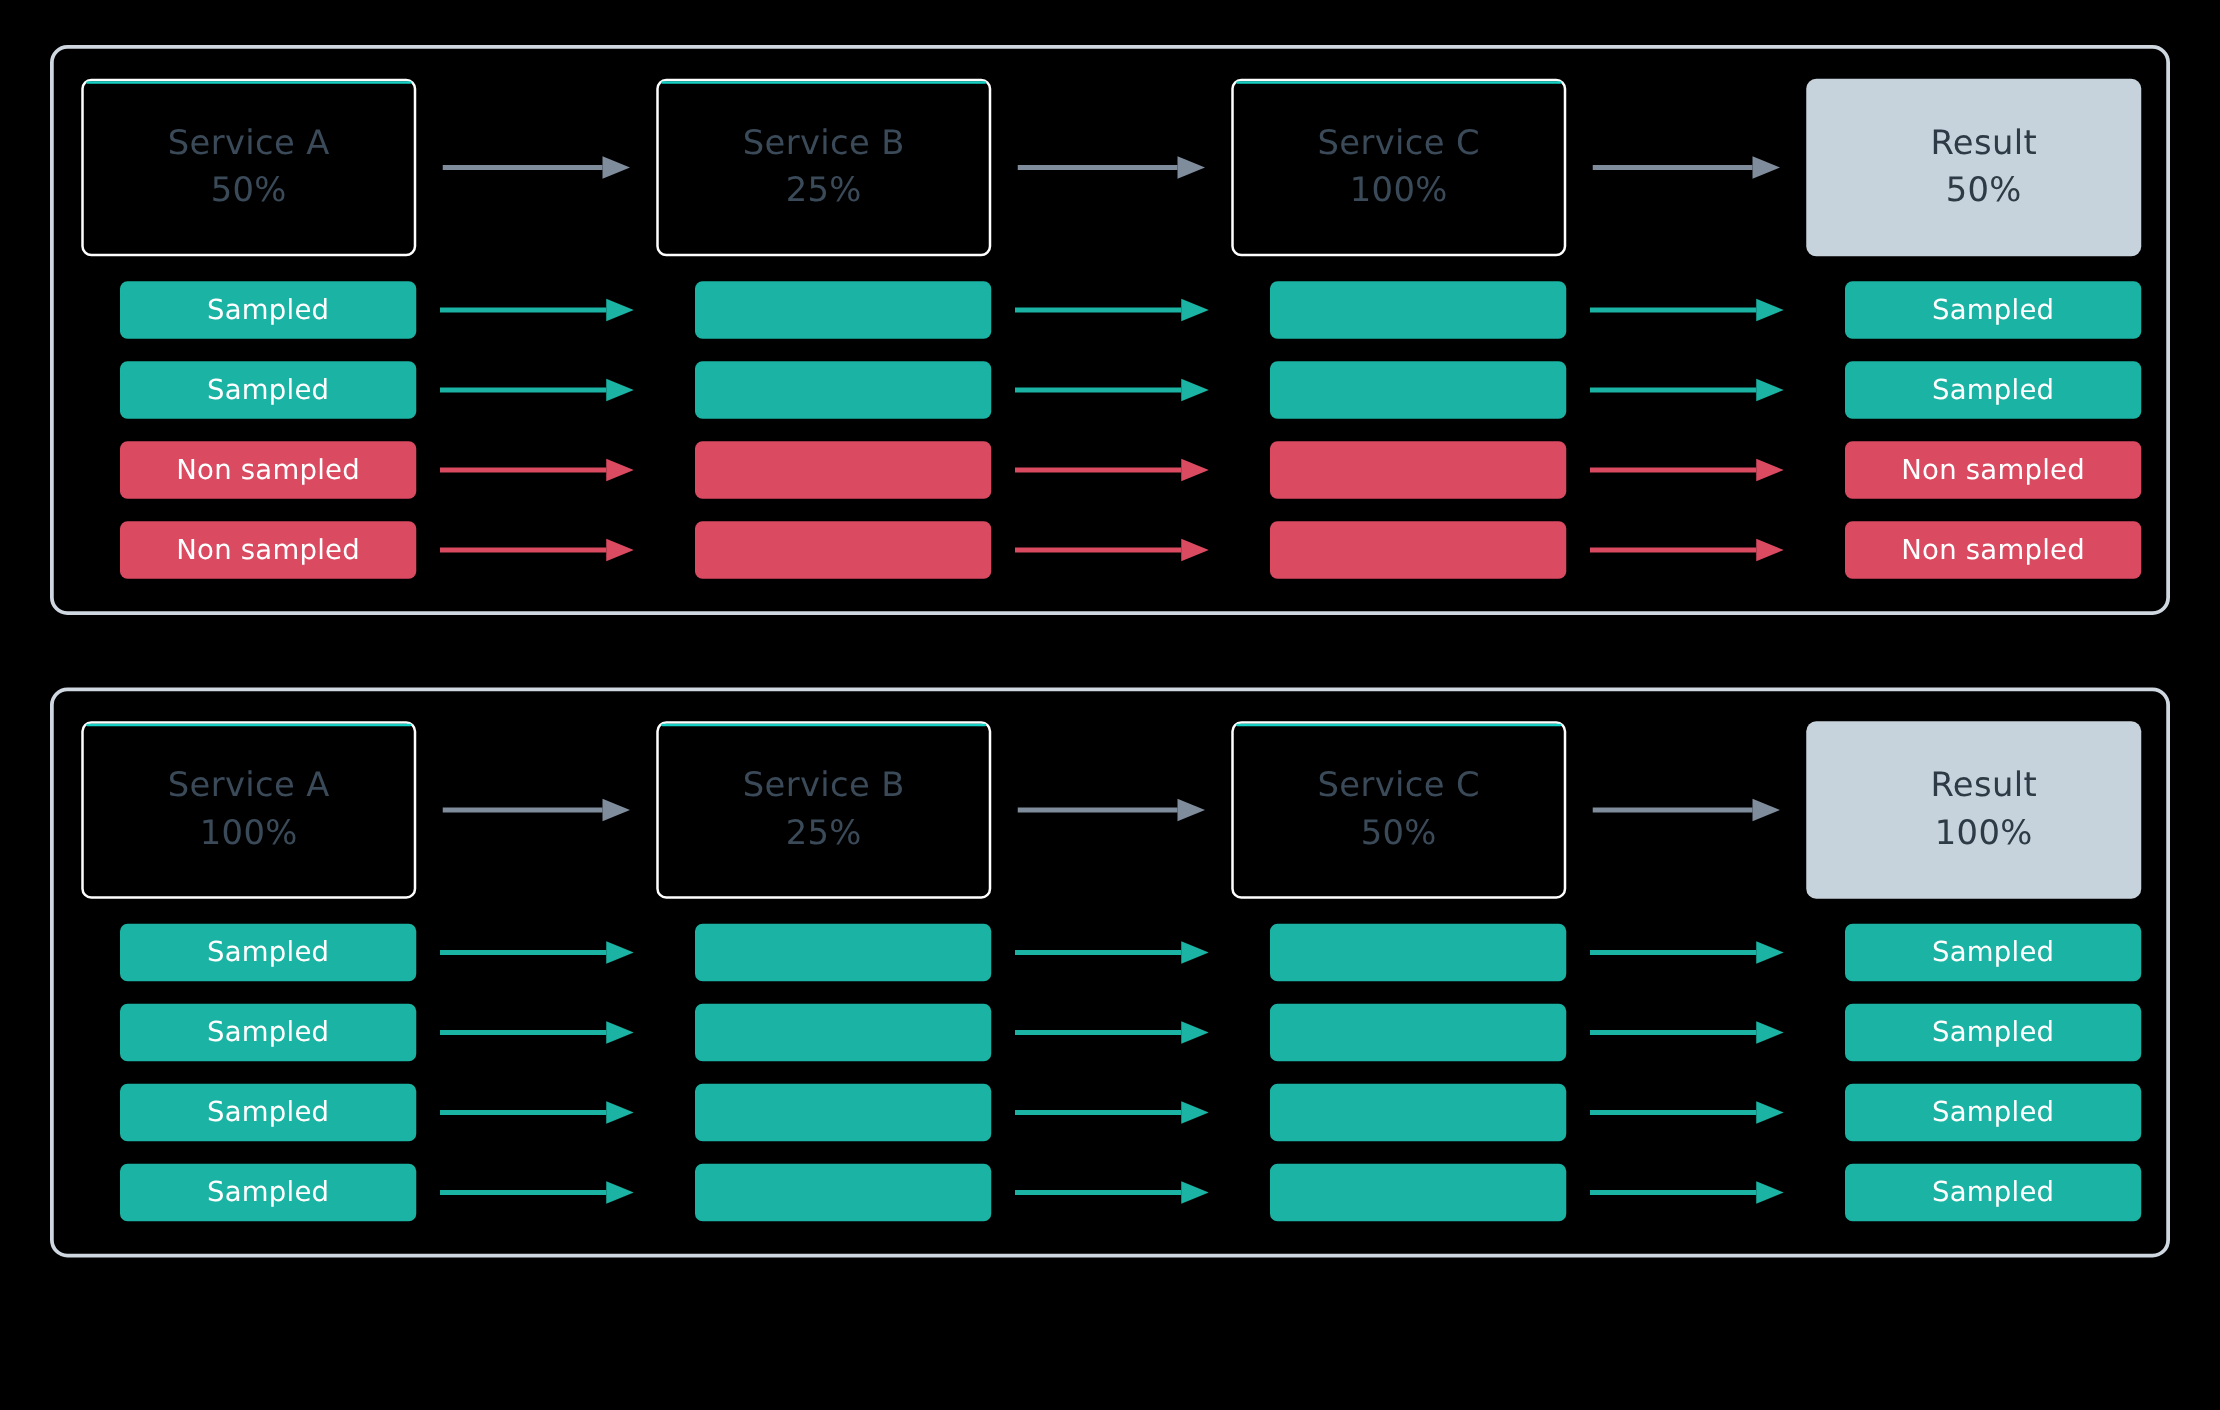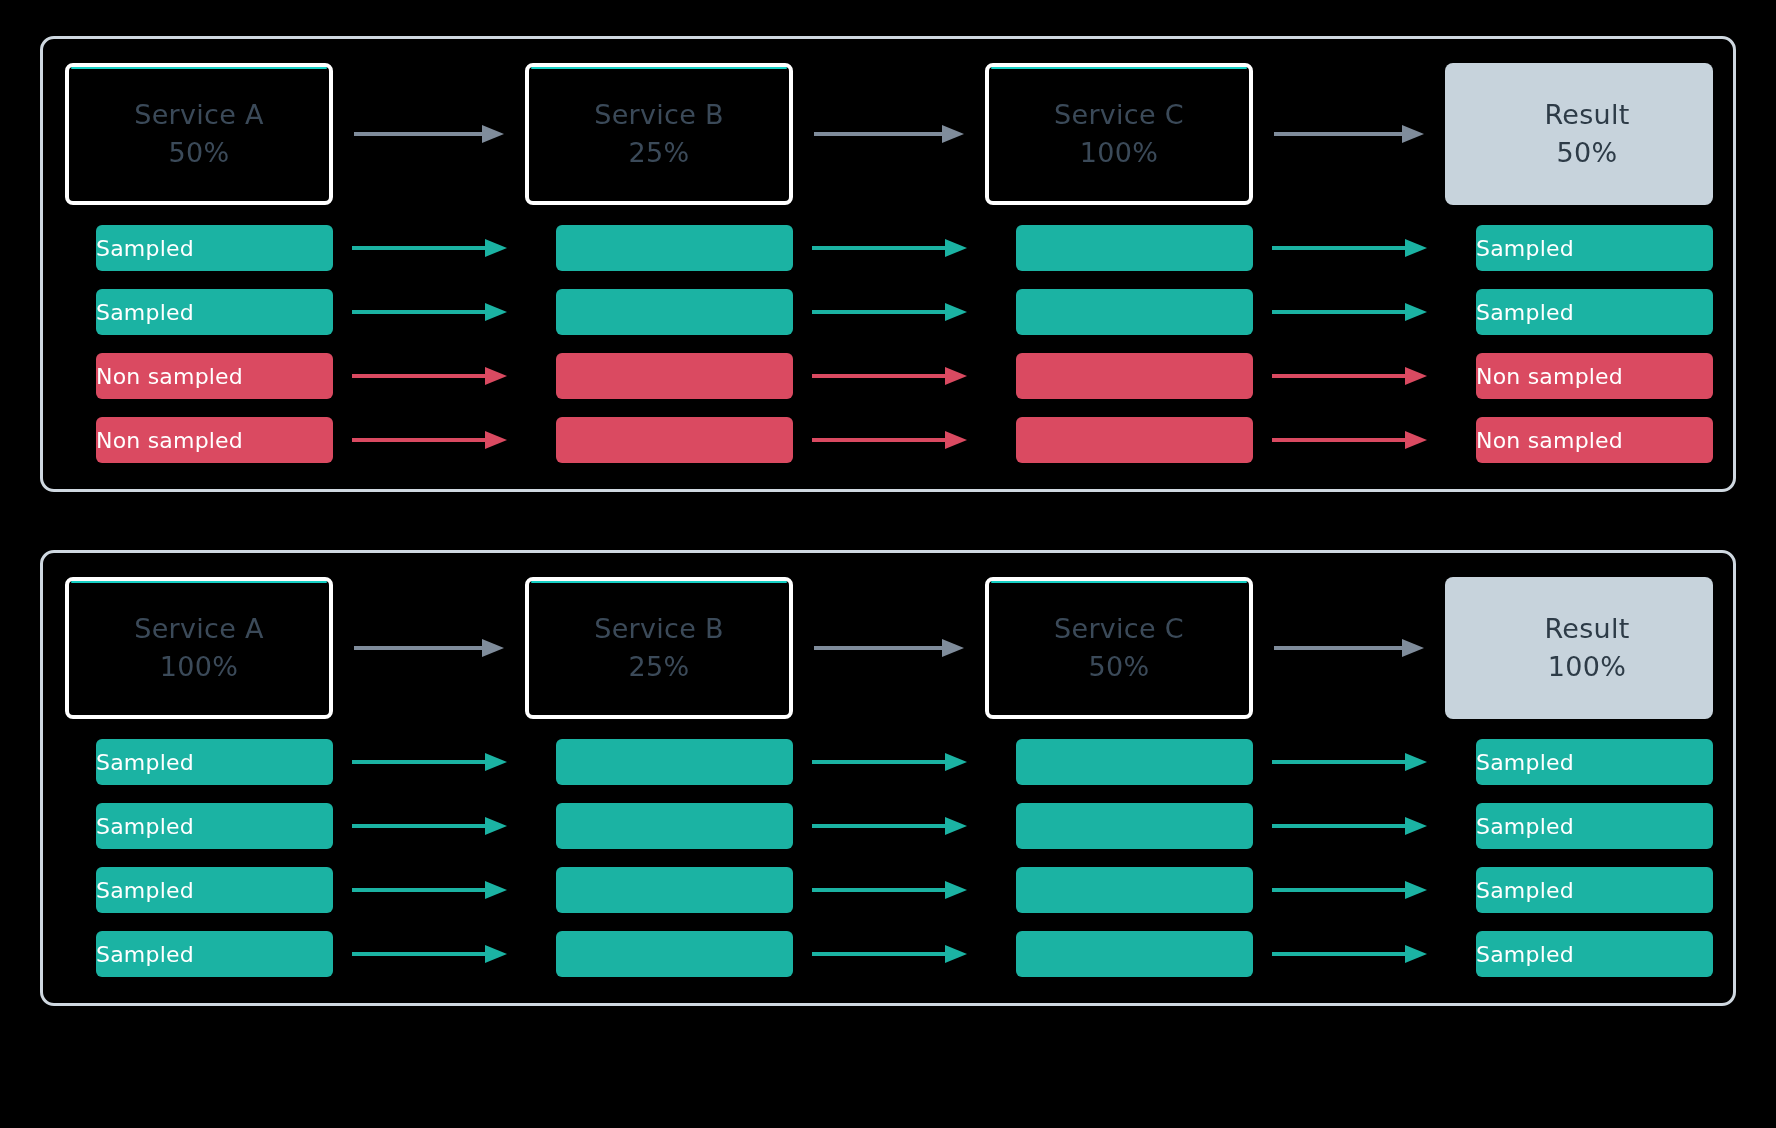--- a/index.html
+++ b/index.html
@@ -39,21 +39,21 @@
     grid-template-columns: 268px 192px 268px 192px 268px 192px 268px;
     align-items: center;
   }
 
   
   .svc-row { margin-bottom: 20px; }
 
   .svc-box {
     position: relative;
     height: 142px;
-    border: 4px solid #ffffff;
+    border: 2px solid #ffffff;
     border-radius: 8px;
     background: #000000;
     display: flex;
     flex-direction: column;
     align-items: center;
     justify-content: center;
     gap: 6px;
   }
   .svc-box::after {
     content: "";
@@ -100,21 +100,21 @@
 
   
   .bar-row { margin-bottom: 18px; }
   .bar-row:last-child { margin-bottom: 0; }
 
   .bar {
     height: 46px;
     border-radius: 6px;
     display: flex;
     align-items: center;
-    justify-content: flex-start;
+    justify-content: center;
     margin-left: 31px;
   }
   .bar-label {
     font-size: 22px;
     color: #ffffff;
     letter-spacing: 0.2px;
   }
   .bar.sampled   { background: #1bb3a3; }
   .bar.nonsampled{ background: #da4a61; }
 </style>

